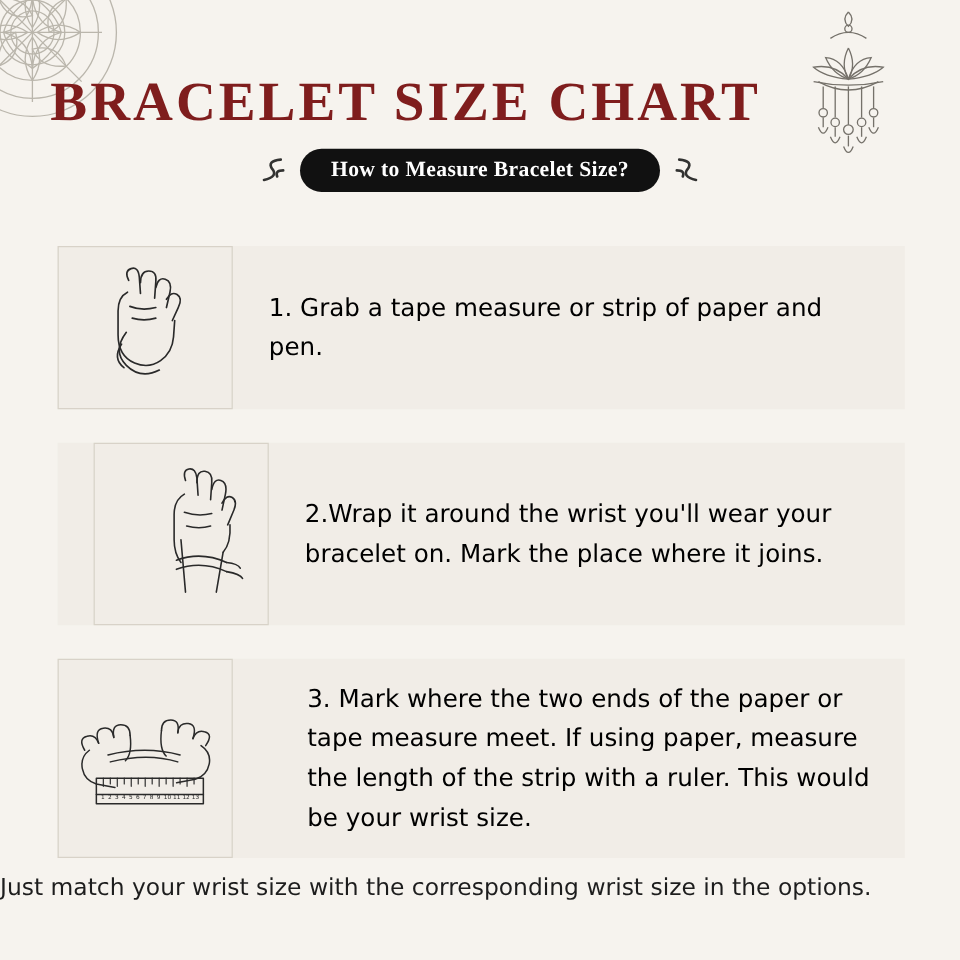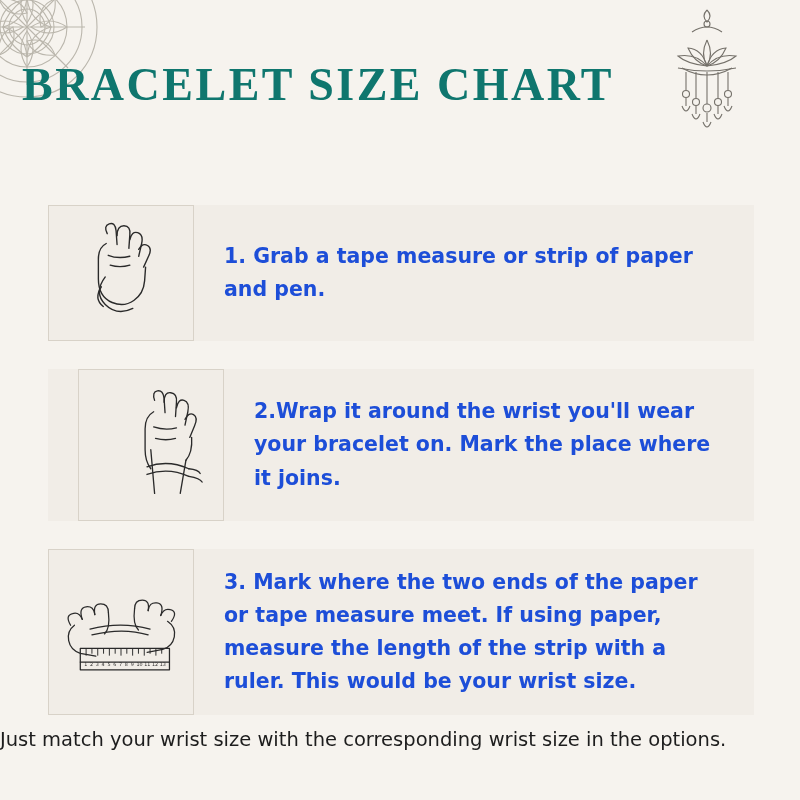--- a/index.html
+++ b/index.html
@@ -46,21 +46,22 @@
   .title {
     position: absolute;
     top: 58px;
     left: 0;
     width: 636px;
     text-align: center;
     font-family: "Liberation Serif", serif;
     font-size: 46px;
     letter-spacing: 2.5px;
     font-weight: 700;
-    color: #0f766e;
+    color: #7f1d1d;
+    padding-left: 20px;
   }
 
   .subtitle-row {
     position: absolute;
     top: 124px;
     left: 0;
     width: 800px;
     display: flex;
     align-items: center;
     justify-content: center;
@@ -111,28 +112,27 @@
     justify-content: center;
   }
 
   .step-text {
     flex: 1;
     display: flex;
     align-items: center;
     padding: 10px 26px 10px 30px;
     font-size: 20.5px;
     line-height: 1.62;
-    color: #1d4ed8;
+    color: #000000;
     font-family: "DejaVu Sans", sans-serif;
-    font-weight: bold;
   }
 
   .step1 .step-illus, .step1 { height: 136px; }
   .step2 .step-illus, .step2 { height: 152px; padding-left: 30px; }
-  .step3 .step-illus, .step3 { height: 166px; }
+  .step3 .step-illus, .step3 { height: 166px; gap: 32px; }
 
   .footer-note {
     position: absolute;
     top: 728px;
     left: 0;
     width: 800px;
     text-align: left;
     font-size: 19.5px;
     color: #1d1d1d;
     font-family: "DejaVu Sans", sans-serif;
@@ -217,20 +217,39 @@
         <path d="M40 112 q4 10 8 0"></path>
         <path d="M51 120 q4 10 8 0"></path>
         <path d="M62 112 q4 10 8 0"></path>
         <path d="M72 104 q4 10 8 0"></path>
       </g>
     </svg>
   </div>
 
   <div class="title">BRACELET SIZE CHART</div>
 
+  <div class="subtitle-row">
+    <span class="flourish">
+      <svg viewBox="0 0 26 28" width="26" height="28">
+        <g fill="none" stroke="#111" stroke-width="2.2" stroke-linecap="round">
+          <path d="M20 5 q-12 1 -7 8 q5 6 -7 9"></path>
+          <path d="M22 14 q-7 0 -5 5"></path>
+        </g>
+      </svg>
+    </span>
+    <span class="subtitle-pill">How to Measure Bracelet Size?</span>
+    <span class="flourish">
+      <svg viewBox="0 0 26 28" width="26" height="28">
+        <g fill="none" stroke="#111" stroke-width="2.2" stroke-linecap="round">
+          <path d="M6 5 q12 1 7 8 q-5 6 7 9"></path>
+          <path d="M4 14 q7 0 5 5"></path>
+        </g>
+      </svg>
+    </span>
+  </div>
 
   <div class="steps">
 
     <div class="step step1">
       <div class="step-illus">
         <svg viewBox="0 0 120 120" width="118" height="118">
           <g fill="none" stroke="#2a2a2a" stroke-width="1.4" stroke-linecap="round" stroke-linejoin="round">
 
             <path d="M46 20 q-4 -8 2 -10 q6 -2 7 7 l1 14"></path>
             <path d="M56 22 q0 -10 7 -10 q7 0 6 9 l-1 14"></path>

